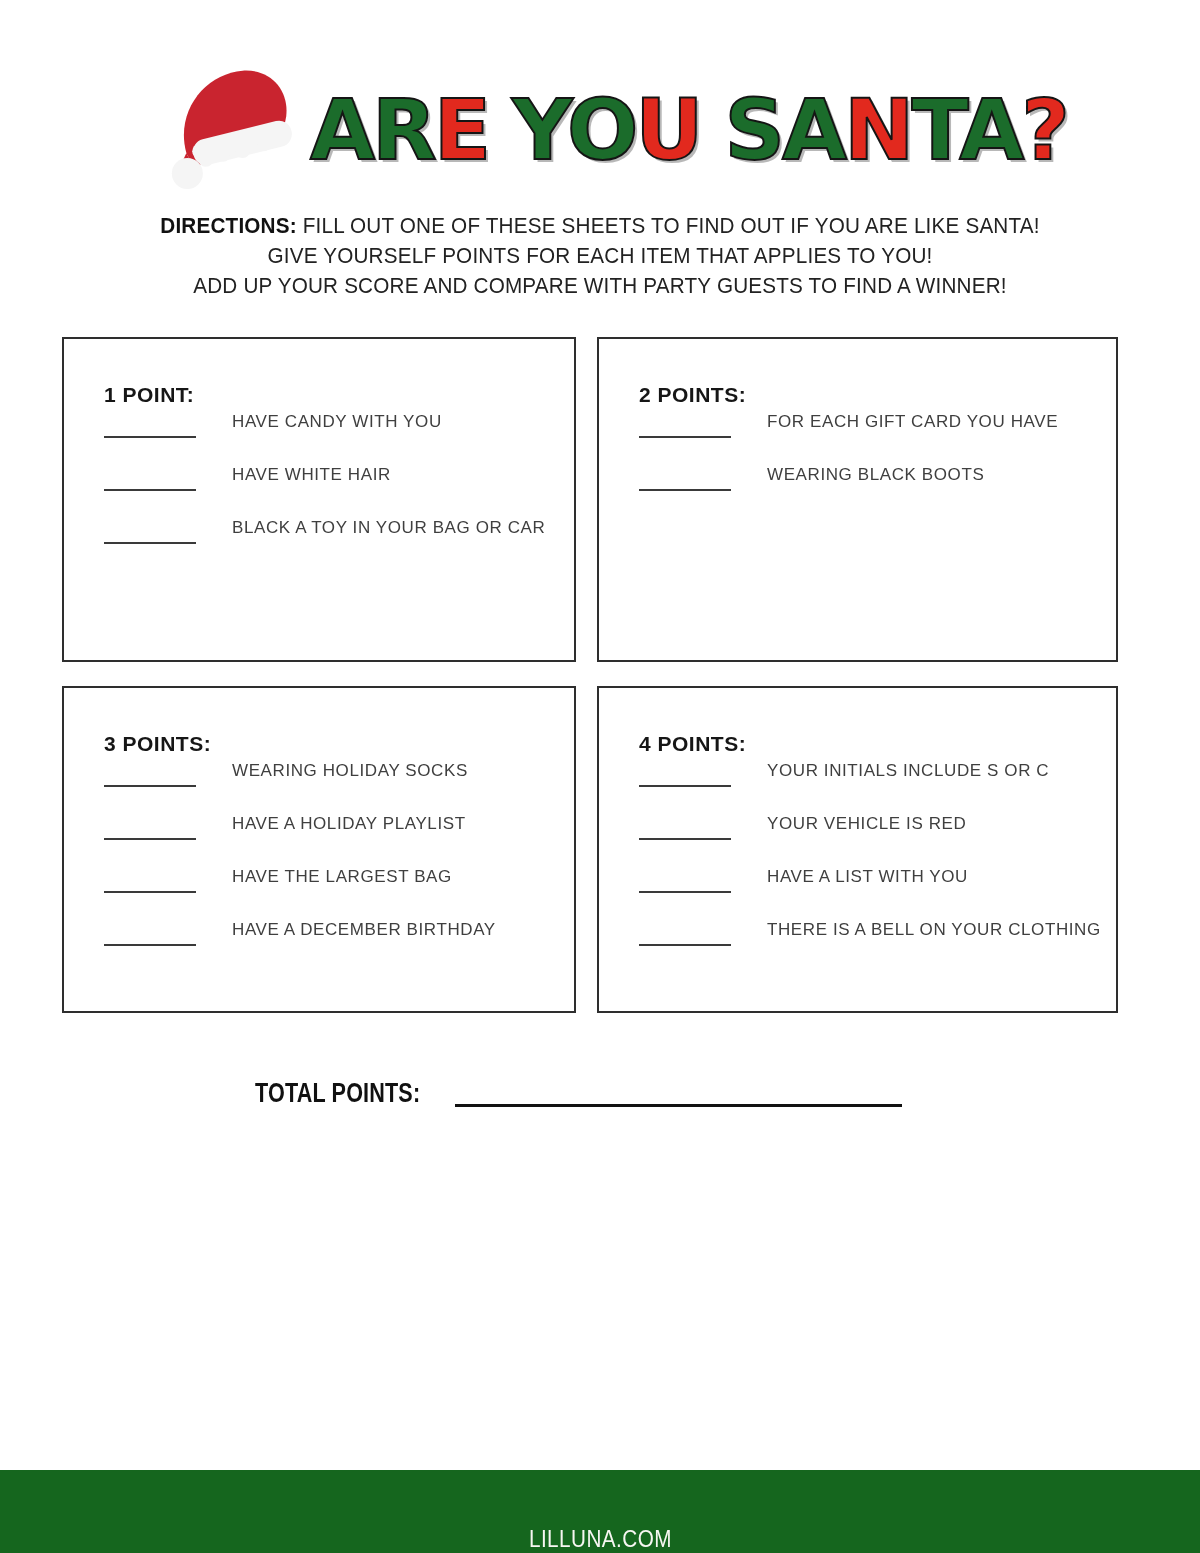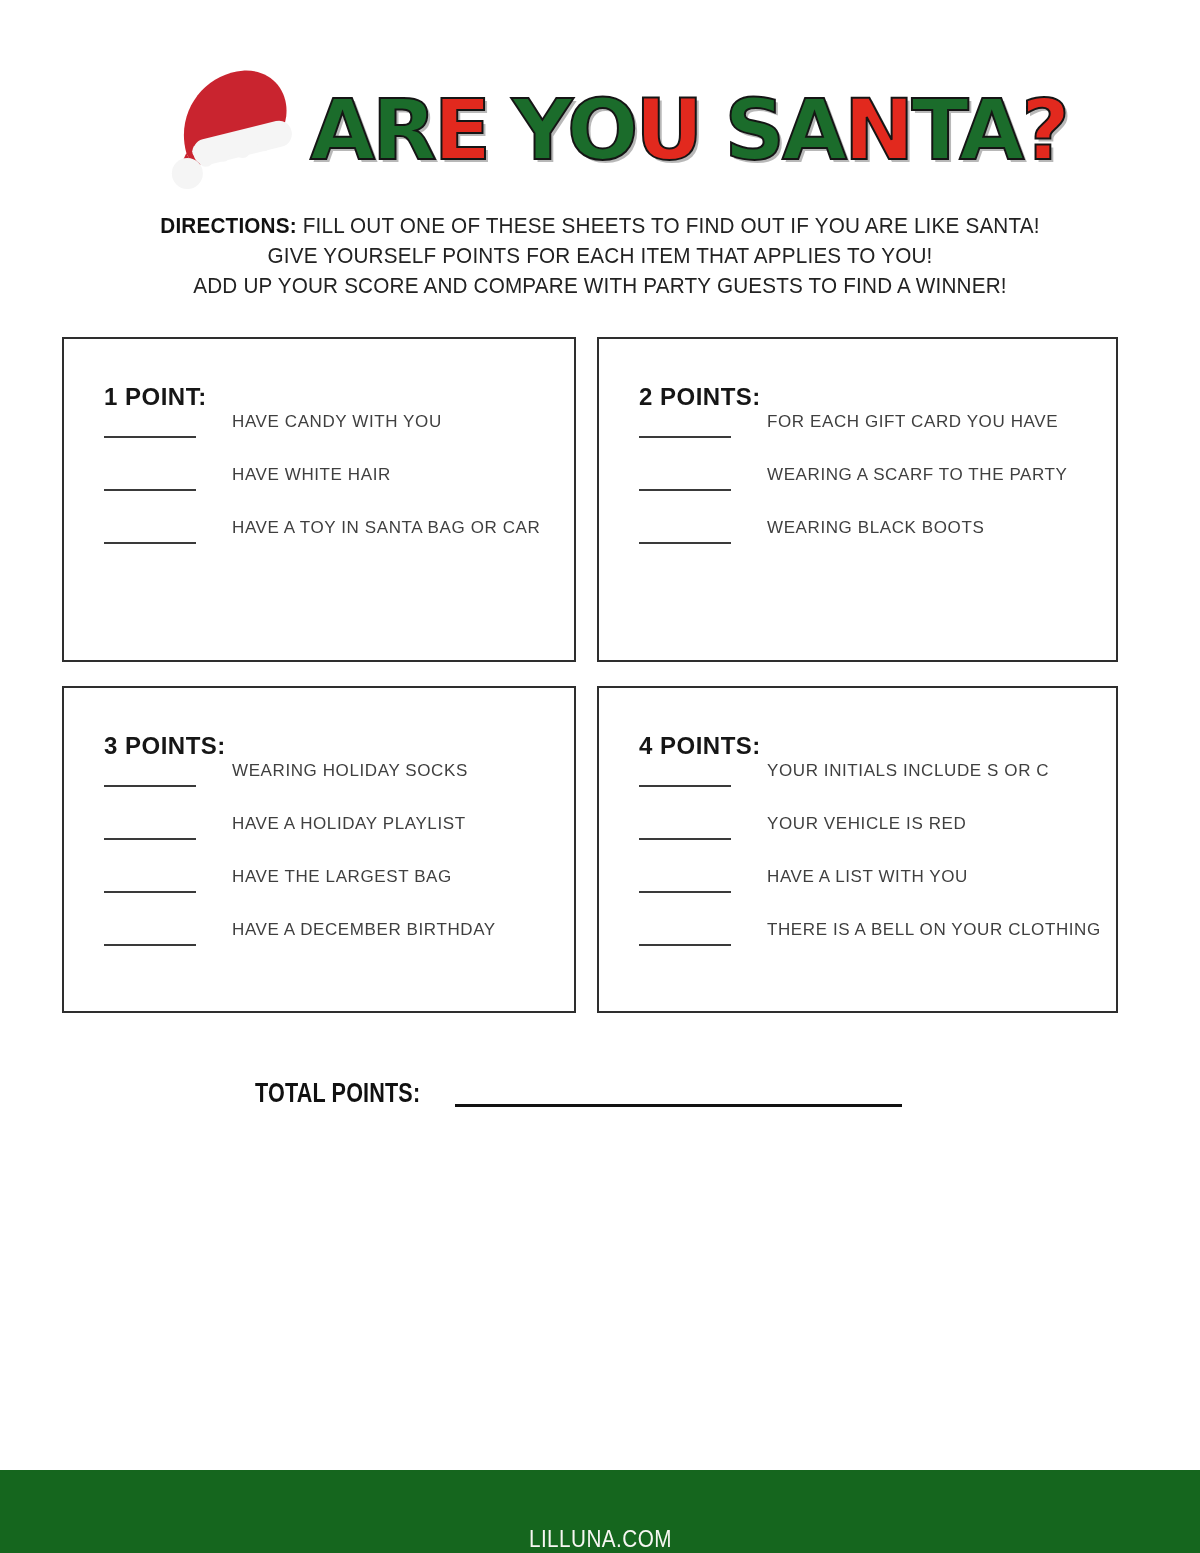--- a/index.html
+++ b/index.html
@@ -68,21 +68,21 @@
     grid-template-rows: 325px 327px;
     column-gap: 21px;
     row-gap: 24px;
   }
   .box {
     border: 2px solid #2e2e2e;
     background: #ffffff;
     padding: 44px 10px 0 40px;
   }
   .box-heading {
-    font-size: 24px;
+    font-size: 21px;
     font-weight: bold;
     color: #161616;
     letter-spacing: 0.5px;
     height: 25px;
   }
   .items { margin-top: 4px; }
   .item {
     height: 53px;
     display: flex;
     align-items: flex-start;
@@ -179,35 +179,31 @@
           <div class="item">
             <span class="blank"></span>
             <span class="label">HAVE CANDY WITH YOU</span>
           </div>
           <div class="item">
             <span class="blank"></span>
             <span class="label">HAVE WHITE HAIR</span>
           </div>
           <div class="item">
             <span class="blank"></span>
-            <span class="label">HAVE A TOY IN SANTA BAG OR CAR</span>
+            <span class="label">BLACK A TOY IN YOUR BAG OR CAR</span>
           </div>
         </div>
   </div>
 
   <div class="box">
     <div class="box-heading">2 POINTS:</div>
     <div class="items">
           <div class="item">
             <span class="blank"></span>
             <span class="label">FOR EACH GIFT CARD YOU HAVE</span>
-          </div>
-          <div class="item">
-            <span class="blank"></span>
-            <span class="label">WEARING A SCARF TO THE PARTY</span>
           </div>
           <div class="item">
             <span class="blank"></span>
             <span class="label">WEARING BLACK BOOTS</span>
           </div>
         </div>
   </div>
 
   <div class="box">
     <div class="box-heading">3 POINTS:</div>

